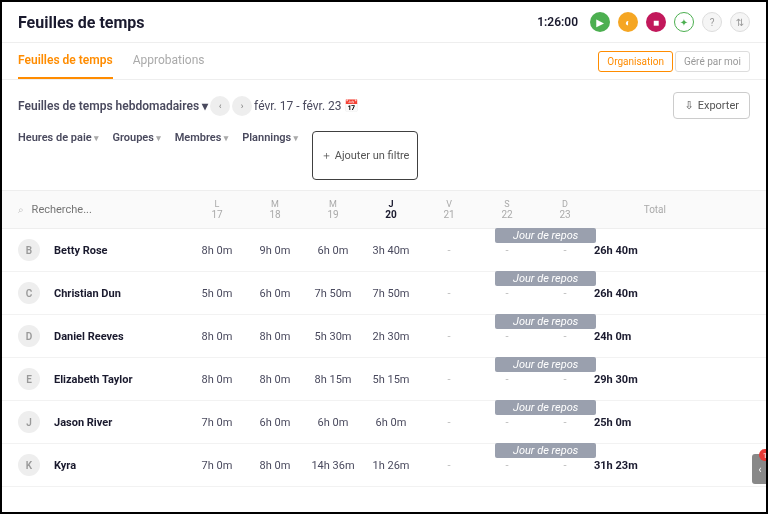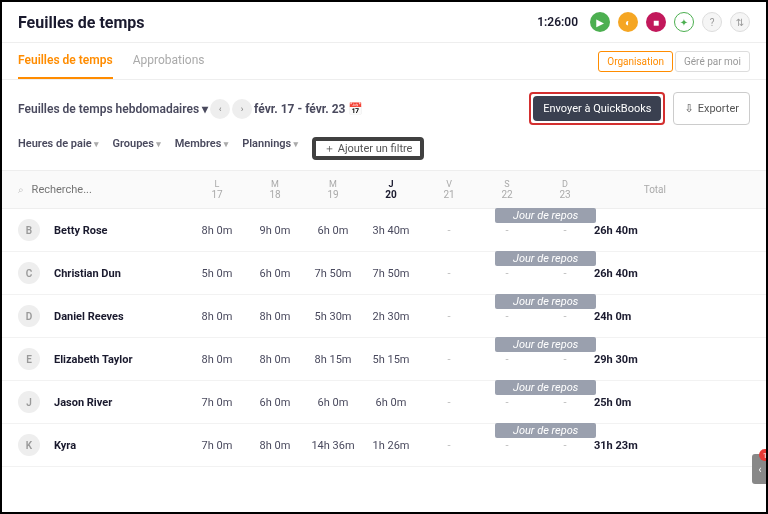--- a/index.html
+++ b/index.html
@@ -14,30 +14,30 @@
 .tabs{display:flex;align-items:center;justify-content:space-between;padding:0 16px;border-bottom:1px solid #eee}
 .tabs-left{display:flex;gap:20px}
 .tab{padding:10px 0;font-size:12px;color:#aaa;cursor:pointer;border-bottom:2px solid transparent}
 .tab.active{color:#ff8c00;border-bottom-color:#ff8c00;font-weight:600}
 .tabs-right{display:flex;gap:2px}
 .mini-tab{padding:4px 8px;font-size:10px;border:1px solid #ddd;border-radius:3px;color:#999;cursor:pointer}
 .mini-tab.active{border-color:#ff8c00;color:#ff8c00}
 .toolbar{display:flex;justify-content:space-between;align-items:center;padding:12px 16px}
 .tb-left{display:flex;align-items:center;gap:2px;font-size:12px;color:#4a4a5e;font-weight:600}
 .chev{width:20px;height:20px;border-radius:50%;background:#eee;display:inline-flex;align-items:center;justify-content:center;font-size:9px;color:#888;cursor:pointer}
-.date-range{font-size:12px;color:#4a4a5e;font-weight:700}
+.date-range{font-size:12px;color:#4a4a5e;font-weight:400}
 .tb-right{display:flex;gap:8px}
 .btn{padding:6px 10px;font-size:11px;border-radius:4px;cursor:pointer;display:inline-flex;align-items:center;gap:4px}
 .btn-dark{background:#3a4050;color:#fff;border:none}
 .btn-light{background:#fff;border:1px solid #ccc;color:#555}
 .red-box{border:2px solid #d32f2f;padding:2px;border-radius:4px}
 .filters{display:flex;align-items:flex-start;gap:14px;padding:0 16px 10px;font-size:11px;color:#4a4a5e}
 .filter{cursor:pointer;font-weight:600}
 .filter::after{content:" ▾";color:#aaa;font-size:9px}
-.add-filter{border:4px solid #404040;border-radius:4px;padding:0 8px;font-size:11px;cursor:pointer;color:#555}
+.add-filter{border:1px solid #404040;border-radius:4px;padding:16px 8px;font-size:11px;cursor:pointer;color:#555}
 .table-head{display:flex;align-items:center;padding:8px 16px;background:#fafafa;font-size:10px;color:#aaa;border-top:1px solid #eee;border-bottom:1px solid #eee}
 .col-name{width:170px;display:flex;align-items:center;gap:8px}
 .search{border:none;background:transparent;font-size:11px;color:#999;outline:none;width:120px}
 .col-day{width:58px;text-align:center}
 .col-day .dn{font-size:9px}.col-day .dd{font-size:10px;font-weight:400}
 .col-day.bold .dd,.col-day.bold .dn{color:#1a1a2e;font-weight:700}
 .col-total{width:80px;text-align:right;padding-right:8px}
 .row{display:flex;align-items:center;padding:10px 16px;border-bottom:1px solid #f2f2f2;font-size:11px;position:relative}
 .avatar{width:22px;height:22px;border-radius:50%;background:#eee;color:#999;display:flex;align-items:center;justify-content:center;font-size:10px;font-weight:600;margin-right:14px}
 .name{font-weight:700;color:#1a1a2e;width:134px}
@@ -76,23 +76,20 @@
 </div>
 
 <div class="toolbar">
   <div class="tb-left">
     <span><span>Feuilles de temps hebdomadaires</span> ▾</span>
     <span class="chev">‹</span>
     <span class="chev">›</span>
     <span class="date-range"><span>févr. 17 - févr. 23</span> 📅</span>
   </div>
   <div class="tb-right">
-    <span class="red-box">
-      <button class="btn btn-dark">Envoyer à QuickBooks</button>
-    </span>
     <button class="btn btn-light">⇩ <span>Exporter</span></button>
   </div>
 </div>
 
 <div class="filters">
   <span class="filter">Heures de paie</span>
   <span class="filter">Groupes</span>
   <span class="filter">Membres</span>
   <span class="filter">Plannings</span>
   <span class="add-filter">＋ <span>Ajouter un filtre</span></span>

